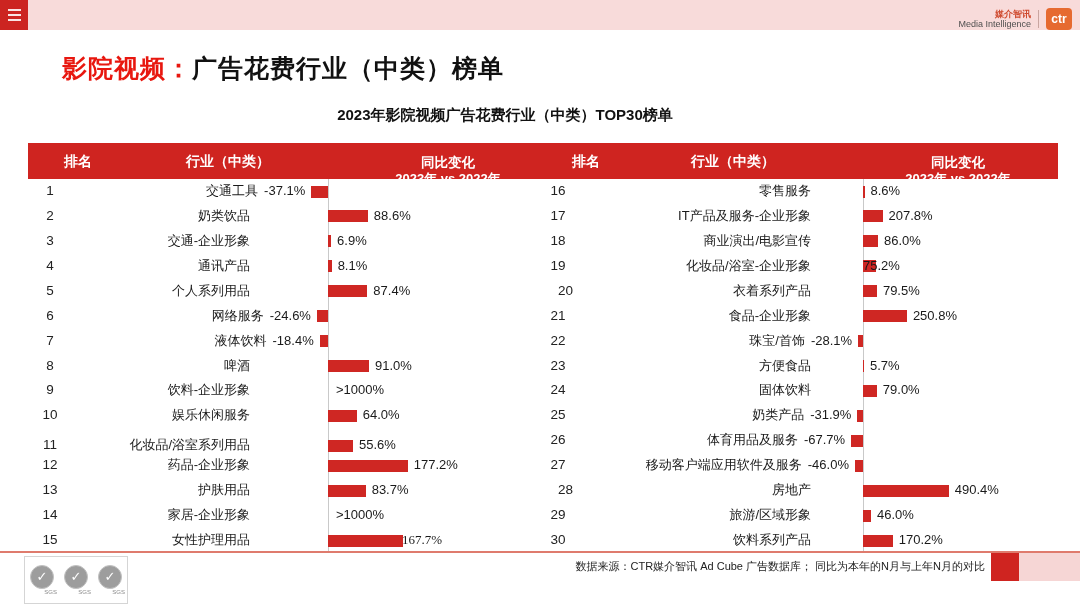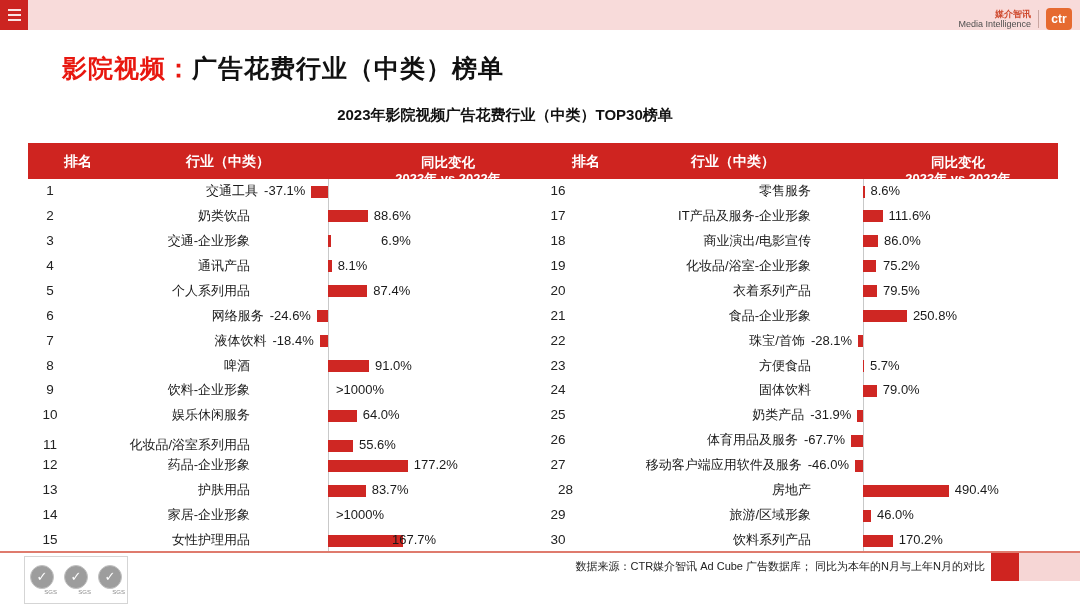--- a/index.html
+++ b/index.html
@@ -109,21 +109,21 @@
     <div class="row" style="top: 24.9333px;">
       <div class="rank" style="left: 2px; width: 40px;">2</div>
       <div class="cat" style="width: 222px;">奶类饮品</div>
       <div class="bar" style="left: 300px; width: 39.87px; background: rgb(207, 39, 35);"></div>
       <div class="vlab" style="left: 345.87px;">88.6%</div>
     </div>
     <div class="row" style="top: 49.8667px;">
       <div class="rank" style="left: 2px; width: 40px;">3</div>
       <div class="cat" style="width: 222px;">交通-企业形象</div>
       <div class="bar" style="left: 300px; width: 3.105px; background: rgb(207, 39, 35);"></div>
-      <div class="vlab" style="left: 309.105px; margin-left: 44px;">6.9%</div>
+      <div class="vlab" style="left: 309.105px;">6.9%</div>
     </div>
     <div class="row" style="top: 74.8px;">
       <div class="rank" style="left: 2px; width: 40px;">4</div>
       <div class="cat" style="width: 222px;">通讯产品</div>
       <div class="bar" style="left: 300px; width: 3.645px; background: rgb(207, 39, 35);"></div>
       <div class="vlab" style="left: 309.645px;">8.1%</div>
     </div>
     <div class="row" style="top: 99.7333px;">
       <div class="rank" style="left: 2px; width: 40px;">5</div>
       <div class="cat" style="width: 222px;">个人系列用品</div>
@@ -183,51 +183,51 @@
     </div>
     <div class="row" style="top: 324.133px;">
       <div class="rank" style="left: 2px; width: 40px;">14</div>
       <div class="cat" style="width: 222px;">家居-企业形象</div>
       <div class="vlab" style="left: 308px;">&gt;1000%</div>
     </div>
     <div class="row" style="top: 349.067px;">
       <div class="rank" style="left: 2px; width: 40px;">15</div>
       <div class="cat" style="width: 222px;">女性护理用品</div>
       <div class="bar" style="left: 300px; width: 75.465px; background: rgb(207, 39, 35);"></div>
-      <div class="vlab" style="left: 364px;">167.7%</div>
+      <div class="vlab" style="left: 374px; font-family: Liberation Serif, serif;">167.7%</div>
     </div>
   </div>
 <div class="half" id="right-half">
     <div class="axis" style="left: 320px;"></div>
     <div class="row" style="top: 0px;">
       <div class="rank" style="left: 0px; width: 30px; text-align: center;">16</div>
       <div class="cat" style="width: 268px;">零售服务</div>
       <div class="bar" style="left: 320px; width: 1.505px; background: rgb(207, 39, 35);"></div>
       <div class="vlab" style="left: 327.505px;">8.6%</div>
     </div>
     <div class="row" style="top: 24.9333px;">
       <div class="rank" style="left: 0px; width: 30px;">17</div>
       <div class="cat" style="width: 268px;">IT产品及服务-企业形象</div>
       <div class="bar" style="left: 320px; width: 19.53px; background: rgb(207, 39, 35);"></div>
-      <div class="vlab" style="left: 345.53px;">111.6%</div>
+      <div class="vlab" style="left: 345.53px;">207.8%</div>
     </div>
     <div class="row" style="top: 49.8667px;">
       <div class="rank" style="left: 0px; width: 30px;">18</div>
       <div class="cat" style="width: 268px;">商业演出/电影宣传</div>
       <div class="bar" style="left: 320px; width: 15.05px; background: rgb(207, 39, 35);"></div>
       <div class="vlab" style="left: 341.05px;">86.0%</div>
     </div>
     <div class="row" style="top: 74.8px;">
       <div class="rank" style="left: 0px; width: 30px;">19</div>
       <div class="cat" style="width: 268px;">化妆品/浴室-企业形象</div>
       <div class="bar" style="left: 320px; width: 13.16px; background: rgb(207, 39, 35);"></div>
-      <div class="vlab" style="left: 340px; text-align: right;">75.2%</div>
+      <div class="vlab" style="left: 320px; text-align: right;">75.2%</div>
     </div>
     <div class="row" style="top: 99.7333px;">
-      <div class="rank" style="left: 0px; width: 30px;">20</div>
+      <div class="rank" style="left: 0px; width: 30px; text-align: right;">20</div>
       <div class="cat" style="width: 268px;">衣着系列产品</div>
       <div class="bar" style="left: 320px; width: 13.9125px; background: rgb(207, 39, 35);"></div>
       <div class="vlab" style="left: 339.913px;">79.5%</div>
     </div>
     <div class="row" style="top: 124.667px;">
       <div class="rank" style="left: 0px; width: 30px;">21</div>
       <div class="cat" style="width: 268px;">食品-企业形象</div>
       <div class="bar" style="left: 320px; width: 43.89px; background: rgb(207, 39, 35);"></div>
       <div class="vlab" style="left: 369.89px;">250.8%</div>
     </div>

